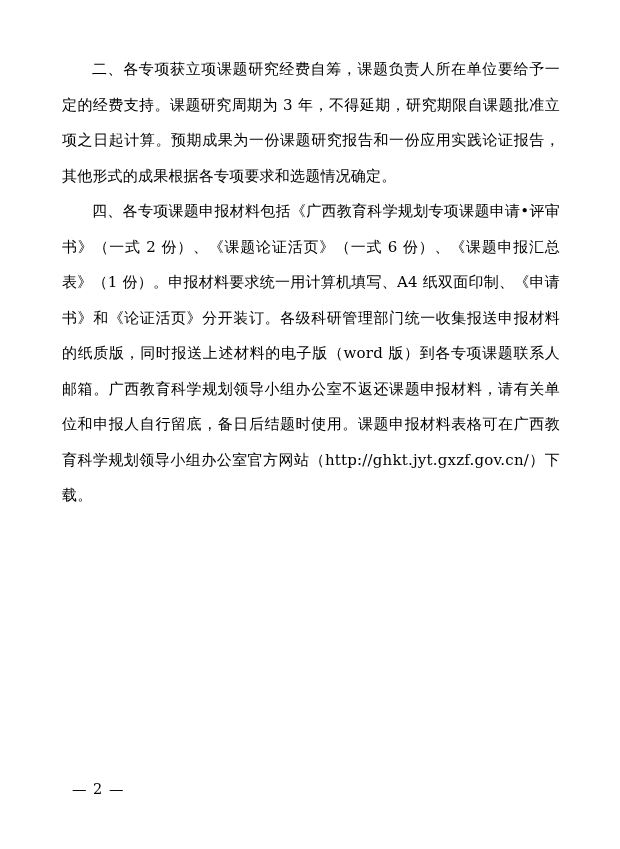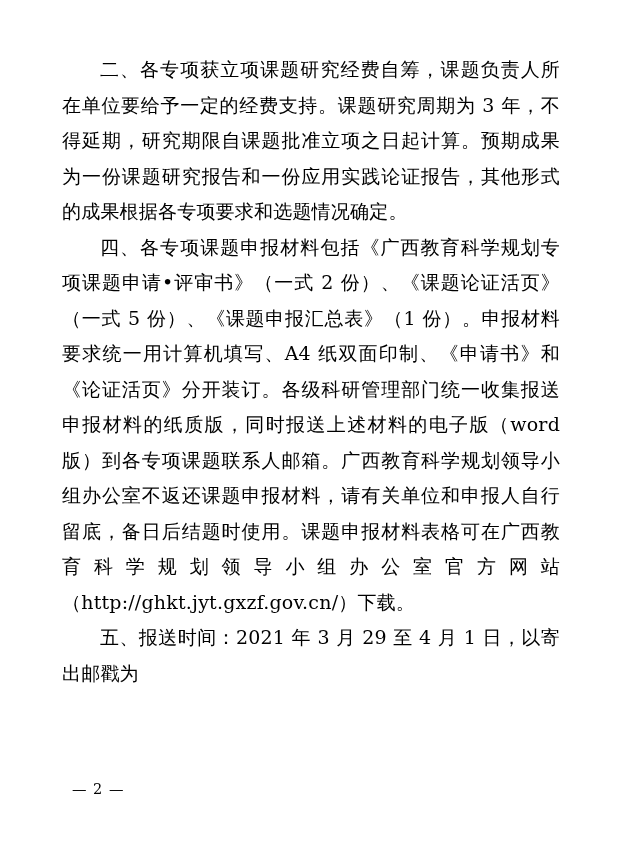--- a/index.html
+++ b/index.html
@@ -17,21 +17,21 @@
   }
   .page {
     position: absolute;
     left: 0; top: 0;
     width: 620px;
     height: 849px;
     box-sizing: border-box;
     padding: 52px 60px 0 62px;
   }
   .doc-body {
-    font-size: 19px;
+    font-size: 15px;
     line-height: 35.5px;
     text-align: justify;
     text-justify: inter-ideograph;
     letter-spacing: 0.2px;
   }
   .para {
     margin: 0;
     text-indent: 2em;
     text-align: justify;
     text-justify: inter-ideograph;
@@ -55,20 +55,19 @@
     text-align: left;
     padding-left: 62px;
   }
 </style>
 </head>
 <body>
 
 <div class="page">
   <div class="doc-body">
     <p class="para">二、各专项获立项课题研究经费自筹，课题负责人所在单位要给予一定的经费支持。课题研究周期为 3 年，不得延期，研究期限自课题批准立项之日起计算。预期成果为一份课题研究报告和一份应用实践论证报告，其他形式的成果根据各专项要求和选题情况确定。</p>
-    <p class="para">四、各专项课题申报材料包括《广西教育科学规划专项课题申请•评审书》（一式 2 份）、《课题论证活页》（一式 5 份）、《课题申报汇总表》（1 份）。申报材料要求统一用计算机填写、A4 纸双面印制、《申请书》和《论证活页》分开装订。各级科研管理部门统一收集报送申报材料的纸质版，同时报送上述材料的电子版（word 版）到各专项课题联系人邮箱。广西教育科学规划领导小组办公室不返还课题申报材料，请有关单位和申报人自行留底，备日后结题时使用。课题申报材料表格可在广西教育科学规划领导小组办公室官方网站（http://ghkt.jyt.gxzf.gov.cn/）下载。</p>
-    <p class="para">五、报送时间：2021 年 3 月 29 至 4 月 1 日，以寄出邮戳为</p>
+    <p class="para">四、各专项课题申报材料包括《广西教育科学规划专项课题申请•评审书》（一式 2 份）、《课题论证活页》（一式 6 份）、《课题申报汇总表》（1 份）。申报材料要求统一用计算机填写、A4 纸双面印制、《申请书》和《论证活页》分开装订。各级科研管理部门统一收集报送申报材料的纸质版，同时报送上述材料的电子版（word 版）到各专项课题联系人邮箱。广西教育科学规划领导小组办公室不返还课题申报材料，请有关单位和申报人自行留底，备日后结题时使用。课题申报材料表格可在广西教育科学规划领导小组办公室官方网站（http://ghkt.jyt.gxzf.gov.cn/）下载。</p>
   </div>
 </div>
 
 <div class="footer">
   <span class="footer-inner">— 2 —</span>
 </div>
 
 </body></html>

